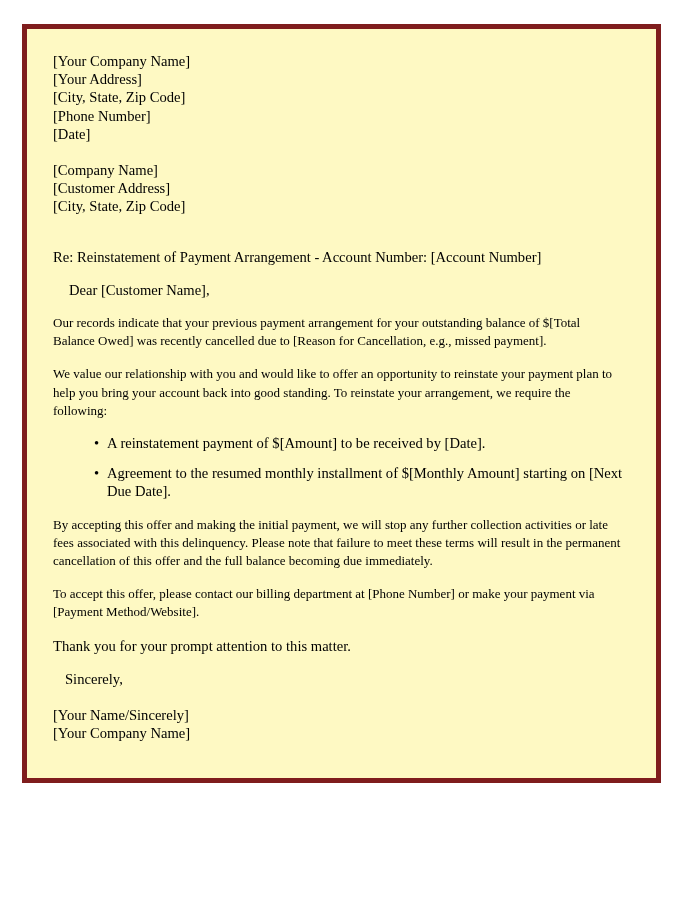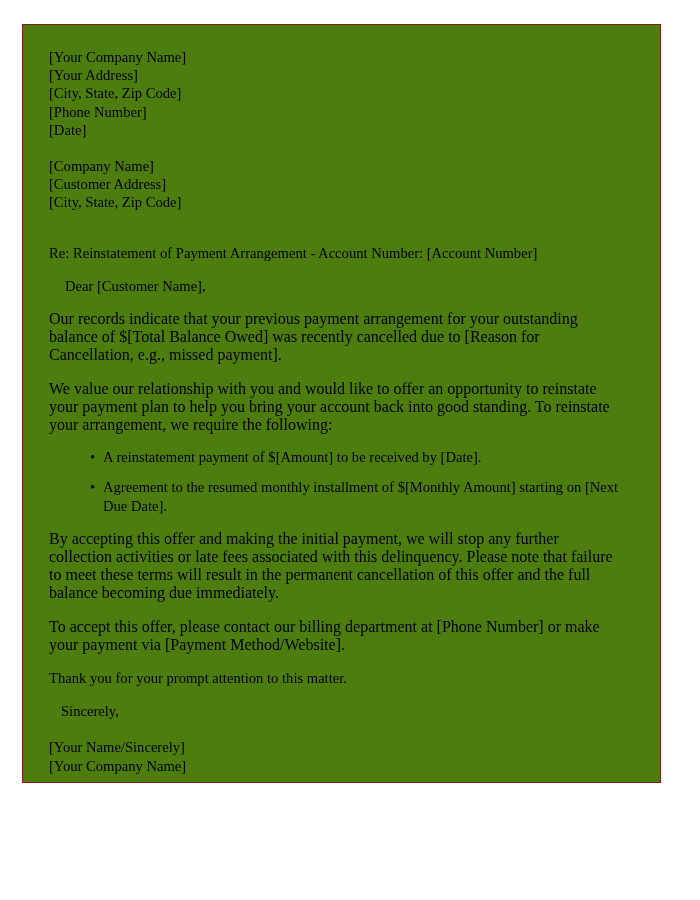--- a/index.html
+++ b/index.html
@@ -14,22 +14,22 @@
     color: #000000;
     overflow: hidden;
   }
   .page {
     position: absolute;
     left: 22px;
     top: 24px;
     width: 639px;
     height: 759px;
     box-sizing: border-box;
-    border: 1px solid #7f1d1d;
-    background: #4d7c0f;
+    border: 5px solid #7f1d1d;
+    background: #fef9c3;
   }
   .content {
     position: absolute;
     left: 26px;
     top: 23px;
     width: 586px;
   }
   .addr-line {
     font-size: 14.6px;
     line-height: 18.2px;
@@ -46,21 +46,21 @@
     font-size: 14.6px;
     line-height: 18.2px;
   }
   .salutation {
     margin: 15px 0 0 16px;
     font-size: 14.6px;
     line-height: 18.2px;
   }
   p.para {
     margin: 15px 16px 0 0;
-    font-size: 16px;
+    font-size: 13px;
     line-height: 18.2px;
   }
   ul.bullets {
     margin: 14px 0 0 0;
     padding: 0 0 0 42px;
     list-style: none;
   }
   ul.bullets li {
     position: relative;
     font-size: 14.6px;

